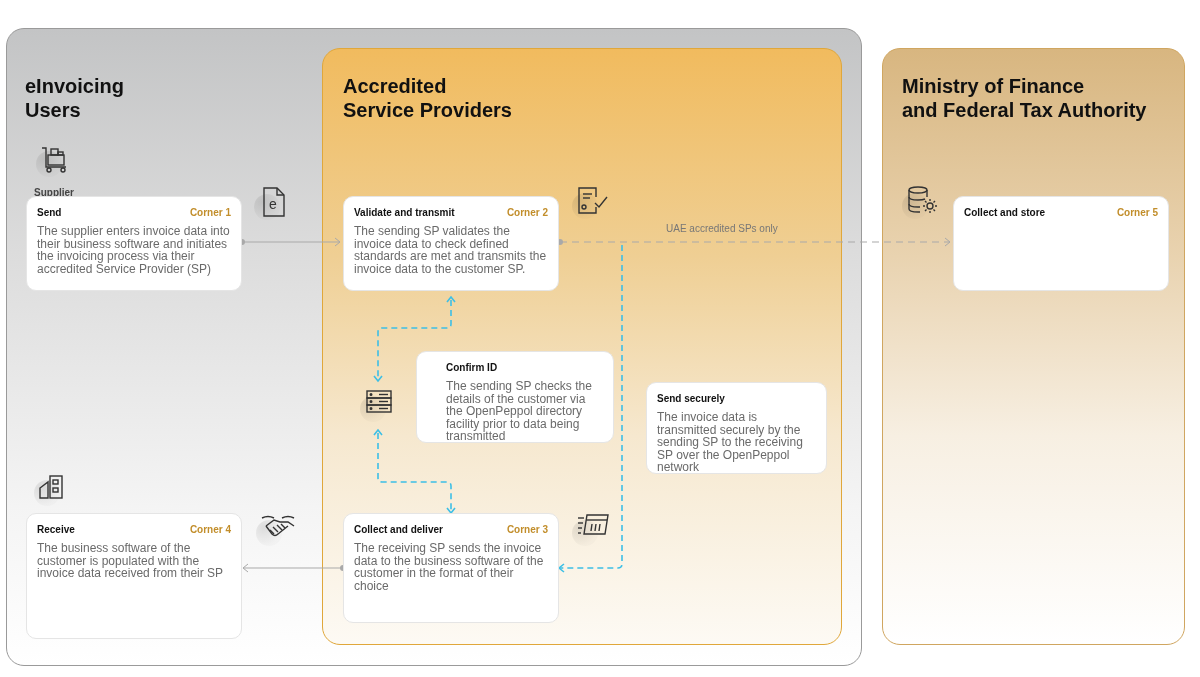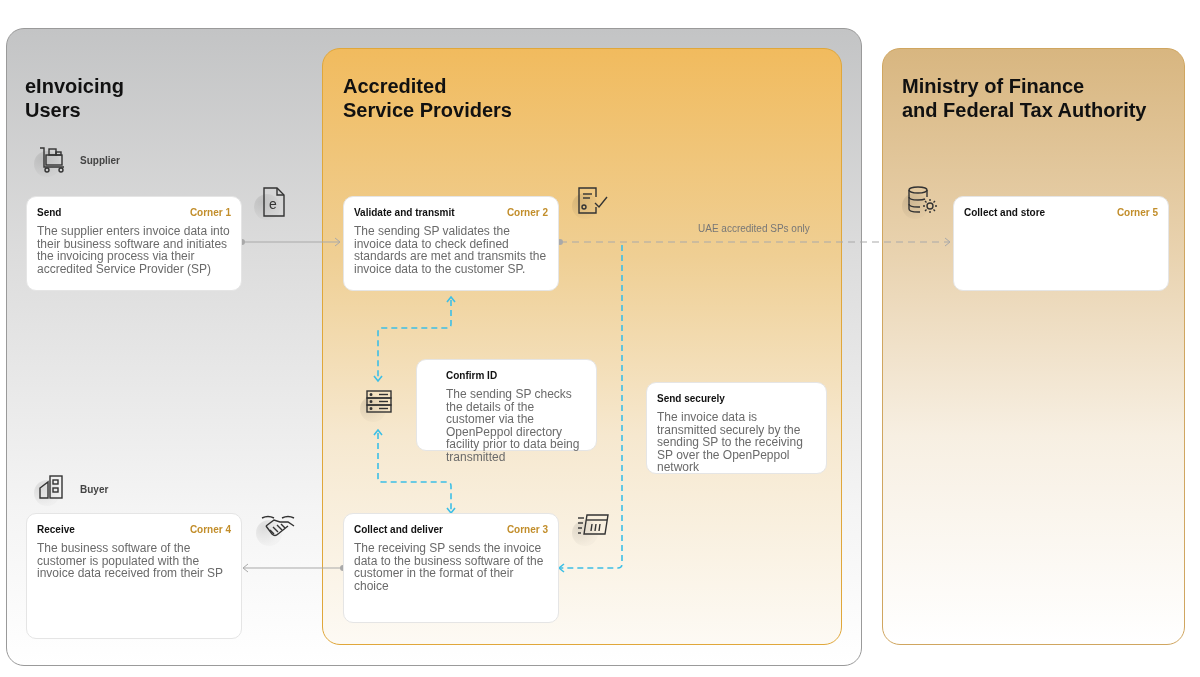--- a/index.html
+++ b/index.html
@@ -31,21 +31,21 @@
     border: 1px solid #e5e5e5;
     padding: 10px 10px 10px 10px;
   }
   .card-head { display: flex; justify-content: space-between; align-items: baseline; margin-bottom: 7px; }
   .card-title { font-weight: bold; font-size: 10px; color: #111; text-align: right; }
   .card-corner { font-weight: bold; font-size: 10px; color: #c28e2b; }
   .card-body { font-size: 12px; line-height: 12.5px; color: #6a6a6a; }
 
   .role {
     position: absolute; display: flex; align-items: center; gap: 10px;
-    font-size: 10px; font-weight: bold; color: #444;
+    font-size: 10px; font-weight: bold; color: #444; flex-direction: column;
   }
   .icon-wrap { position: absolute; width: 36px; height: 34px; }
   .icon-wrap .halo {
     position: absolute; left: 0; top: 8px; width: 26px; height: 26px; border-radius: 50%;
     background: radial-gradient(circle at 30% 30%, rgba(0,0,0,0.10), rgba(0,0,0,0.02) 70%);
   }
   .icon-wrap svg { position: absolute; left: 4px; top: 0; }
   .role .icon-wrap { position: relative; }
 
   svg.lines { position: absolute; left: 0; top: 0; pointer-events: none; }
@@ -91,21 +91,21 @@
   <polyline points="374,376 378,381 382,376" fill="none" stroke="#3cbfe6" stroke-width="1.6"></polyline>
 
   <path d="M378,433 L378,478 Q378,482 382,482 L447,482 Q451,482 451,486 L451,510" fill="none" stroke="#3cbfe6" stroke-width="1.6" stroke-dasharray="6,4"></path>
   <polyline points="374,435 378,430 382,435" fill="none" stroke="#3cbfe6" stroke-width="1.6"></polyline>
   <polyline points="447,508 451,513 455,508" fill="none" stroke="#3cbfe6" stroke-width="1.6"></polyline>
 
   <path d="M622,245 L622,564 Q622,568 618,568 L560,568" fill="none" stroke="#3cbfe6" stroke-width="1.6" stroke-dasharray="6,4"></path>
   <polyline points="564,564 559,568 564,572" fill="none" stroke="#3cbfe6" stroke-width="1.6"></polyline>
 </svg>
 
-<div class="caption" style="left:698px; top:223px;">UAE accredited SPs only</div>
+<div class="caption" style="left:666px; top:223px;">UAE accredited SPs only</div>
 
 <div class="role" style="left:34px; top:143px;">
   <div class="icon-wrap">
     <div class="halo"></div>
     <svg width="30" height="30" viewBox="0 0 30 30" fill="none" stroke="#333" stroke-width="1.4">
       <path d="M2 5 H6 V24 H26"></path>
       <rect x="8" y="12" width="16" height="10"></rect>
       <rect x="11" y="6" width="7" height="6"></rect>
       <rect x="18" y="9" width="5" height="3"></rect>
       <circle cx="9" cy="27" r="2"></circle>
@@ -218,21 +218,21 @@
   <div class="card-body">The sending SP validates the invoice data to check defined standards are met and transmits the invoice data to the customer SP.</div>
 </div>
 
 <div class="card" style="left:953px; top:196px; width:216px; height:95px;">
   <div class="card-head">
     <span class="card-title">Collect and store</span>
     <span class="card-corner">Corner 5</span>
   </div>
 </div>
 
-<div class="card" style="left:416px; top:359px; width:181px; height:92px;padding-left:29px;">
+<div class="card" style="left:416px; top:351px; width:198px; height:92px;padding-left:29px;">
   <div class="card-head">
     <span class="card-title">Confirm ID</span>
   </div>
   <div class="card-body">The sending SP checks the details of the customer via the OpenPeppol directory facility prior to data being transmitted</div>
 </div>
 
 <div class="card" style="left:646px; top:359px; width:181px; height:92px;margin-top:23px;">
   <div class="card-head">
     <span class="card-title">Send securely</span>
   </div>

